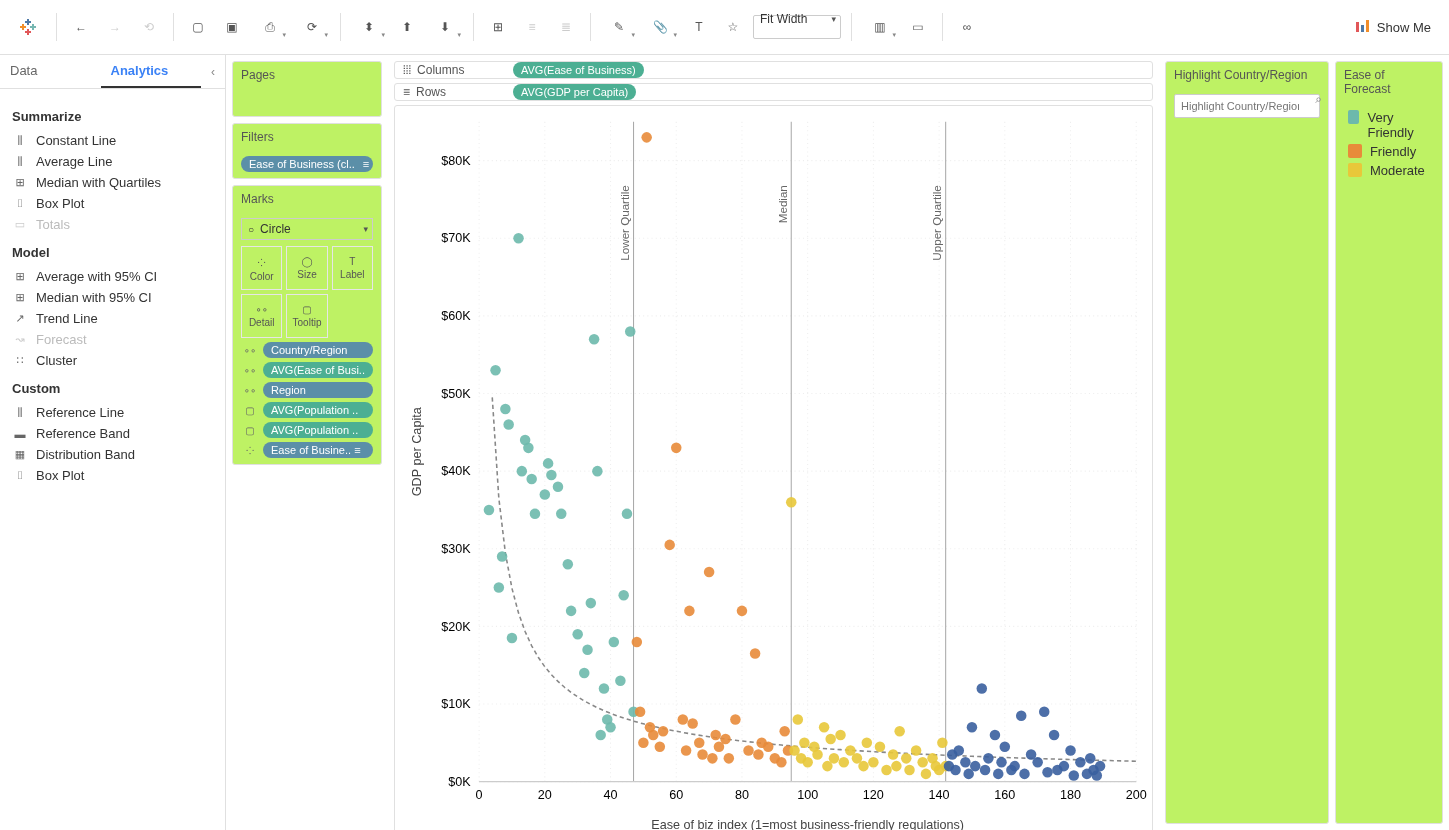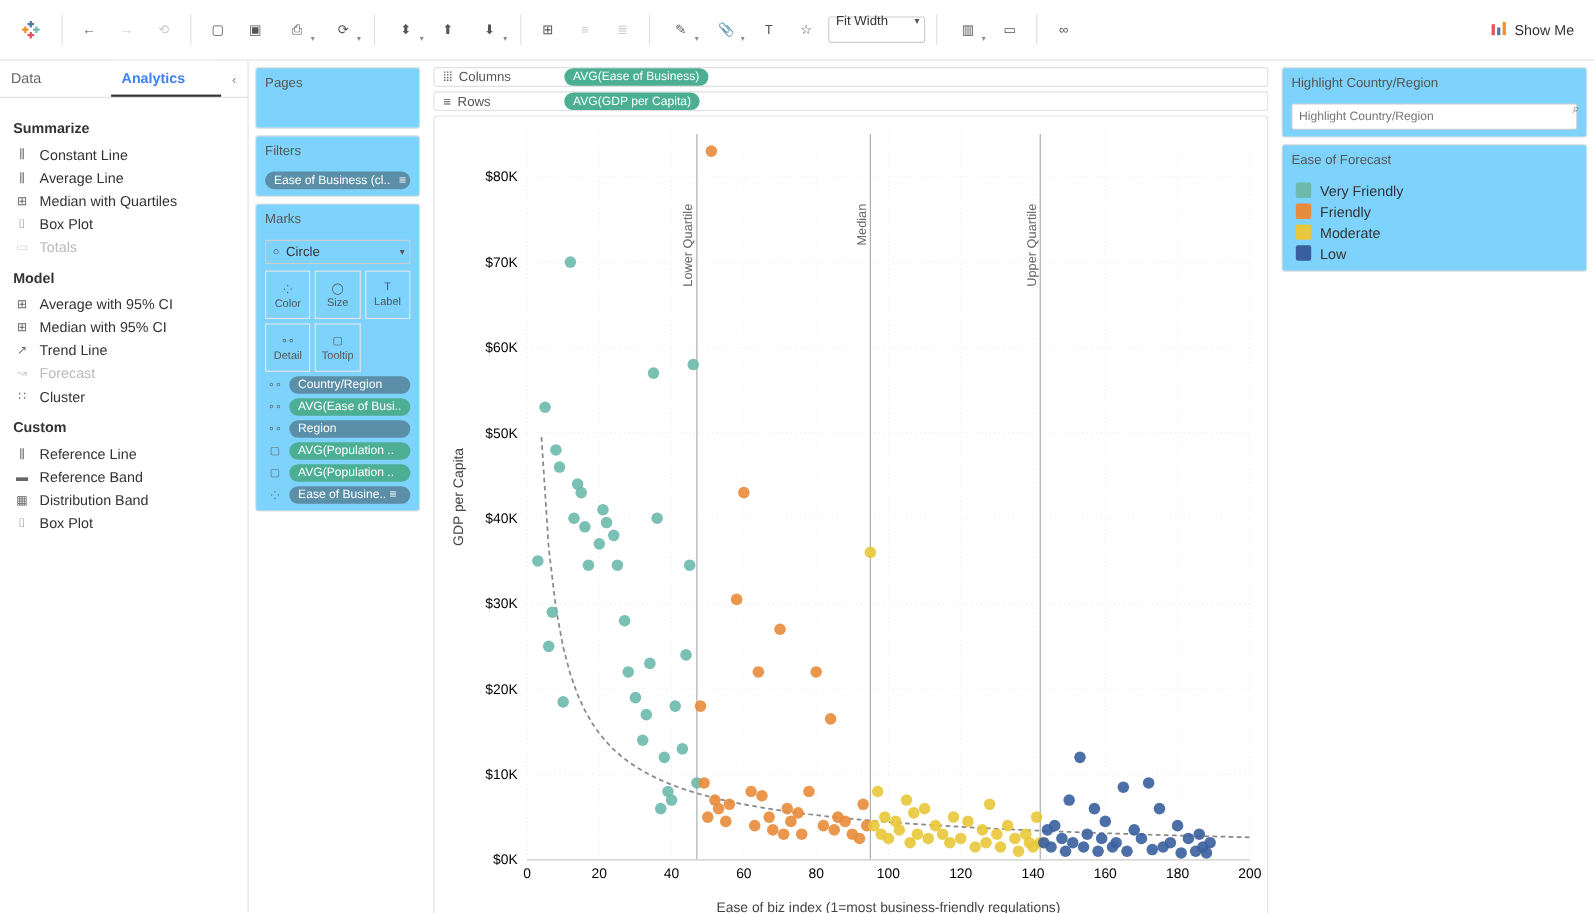--- a/index.html
+++ b/index.html
@@ -26,21 +26,21 @@
 .tab.active { font-weight: 600; color: #3b82f6; border-bottom: 2px solid #333; background:#fff; }
 .tab-collapse { width:24px; display:flex; align-items:center; justify-content:center; color:#888; cursor:pointer;}
 .analytics-body { padding: 10px 12px; overflow-y: auto; }
 .ana-section { font-weight: 600; font-size: 13px; margin: 10px 0 6px; color:#333;}
 .ana-item { display: flex; align-items: center; gap: 8px; padding: 3px 0; font-size: 13px; color: #333; cursor: pointer; }
 .ana-item.disabled { color: #bbb; cursor: default; }
 .ana-ico { width:16px; display:inline-flex; justify-content:center; color:#666; font-size:11px;}
 .ana-item.disabled .ana-ico { color:#ccc;}
 
 .mid-pane { width: 162px; display: flex; flex-direction: column; gap: 6px; padding: 6px; }
-.card { border: 1px solid #e0e0e0; border-radius: 3px; background: #7dd3fc; }
+.card { border: 1px solid #e0e0e0; border-radius: 3px; background: #bef264; }
 .card-title { font-size: 12px; padding: 6px 8px; color: #555; }
 .card-body { padding: 6px 8px; }
 .pill { display: inline-flex; align-items:center; background: #5b8fa8; color: #fff; border-radius: 10px; padding: 2px 8px; font-size: 11px; gap:4px; max-width:100%; white-space:nowrap; overflow:hidden;}
 .pill.green { background: #4caf93; }
 .pill.blue  { background: #5b8fa8; }
 .mark-select { border:1px solid #ccc; width:100%; height:22px; font-size:12px; display:flex; align-items:center; padding:0 6px; position:relative; cursor:pointer;}
 .mark-select::before { content:"○"; margin-right:6px; font-size:10px;}
 .mark-select::after { content:"▾"; position:absolute; right:4px; font-size:9px; color:#555;}
 .mark-grid { display:grid; grid-template-columns: repeat(3, 1fr); gap:4px; margin-top:6px;}
 .mark-cell { border:1px solid #e6e6e6; height:44px; display:flex; flex-direction:column; align-items:center; justify-content:center; gap:2px; cursor:pointer; font-size:10px; color:#555;}
@@ -51,21 +51,21 @@
 .viz-pane { flex: 1; display: flex; flex-direction: column; padding: 6px 6px 0 6px; gap:4px; }
 .shelf { border: 1px solid #e0e0e0; border-radius: 3px; height: 30px; display: flex; align-items: center; padding: 0 8px; gap: 10px; }
 .shelf-label { display:flex; align-items:center; gap:6px; font-size: 12px; color:#555; width:100px;}
 .chart-wrap { flex:1; border:1px solid #e0e0e0; border-radius:3px; position:relative; }
 #chart-svg { width:100%; height:100%; }
 .axis-title { font-size: 12px; fill:#444; }
 .ref-line { stroke:#aaa; stroke-width:1; }
 .ref-label { font-size:11px; fill:#666; }
 .trend { stroke:#888; stroke-width:1.5; stroke-dasharray:4 3; fill:none; }
 
-.right-pane { width: 290px; padding: 6px; display:flex; flex-direction:column; gap:6px;}
+.right-pane { width: 290px; padding: 6px; display:flex; flex-direction:row; gap:6px;}
 .hl-input { width:100%; border:1px solid #ccc; height:24px; padding:0 20px 0 6px; font-size:11px; color:#999; position:relative; border-radius:2px;}
 .hl-wrap { position:relative; }
 .hl-wrap::after { content:"⌕"; position:absolute; right:6px; top:4px; color:#888; font-size:12px;}
 .legend-row { display:flex; gap:8px; padding:2px 4px; font-size:13px; cursor:pointer;}
 .legend-sw { width:14px; height:14px; border-radius:2px; }
 </style>
 </head>
 <body>
 
 <div class="app">
@@ -491,21 +491,17 @@
               <span>Very Friendly</span>
             </div>
             <div class="legend-row">
               <span class="legend-sw" style="background:#e88b3a"></span>
               <span>Friendly</span>
             </div>
             <div class="legend-row">
               <span class="legend-sw" style="background:#e8c83a"></span>
               <span>Moderate</span>
             </div>
-            <div class="legend-row">
-              <span class="legend-sw" style="background:#3a5f9e"></span>
-              <span>Low</span>
-            </div>
           </div>
       </div>
     </div>
   </div>
 </div>
 
 </body></html>

